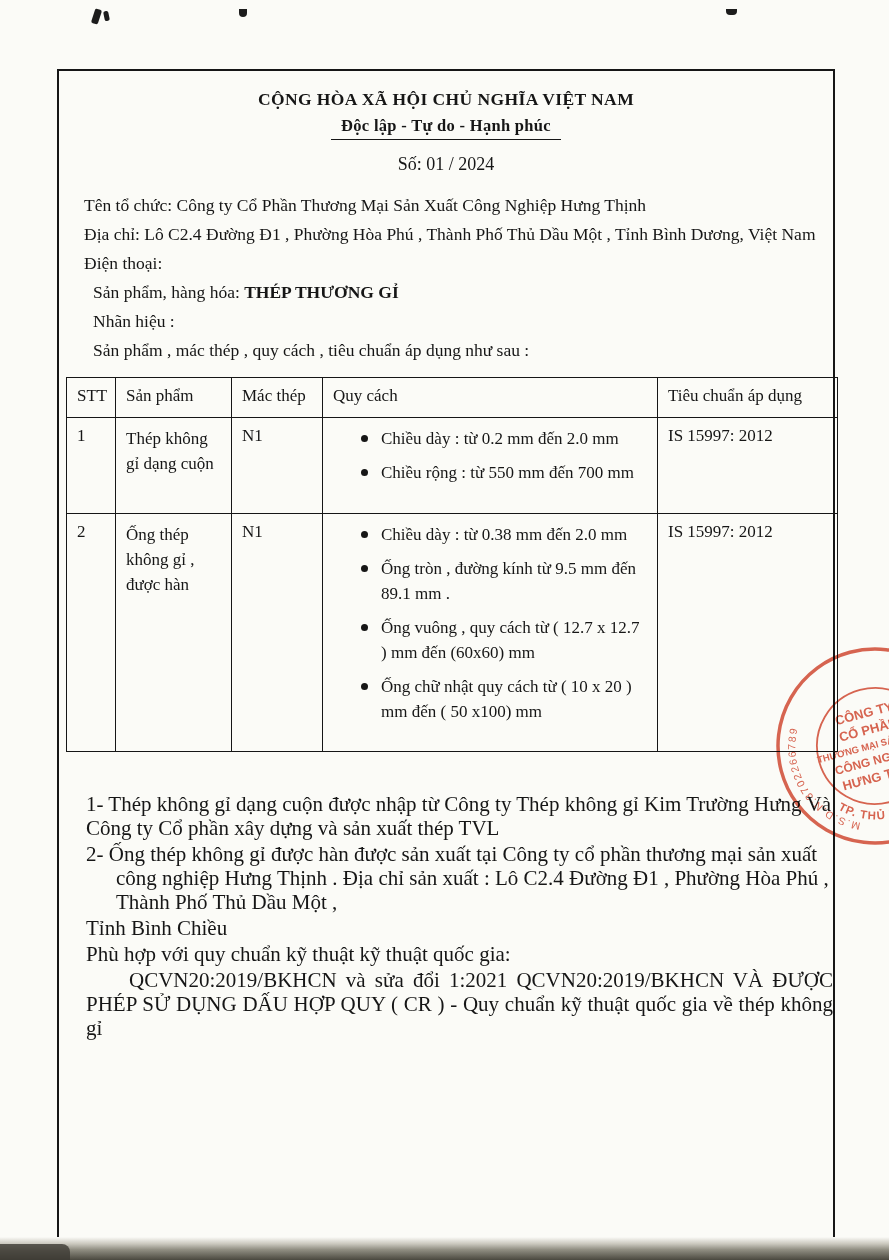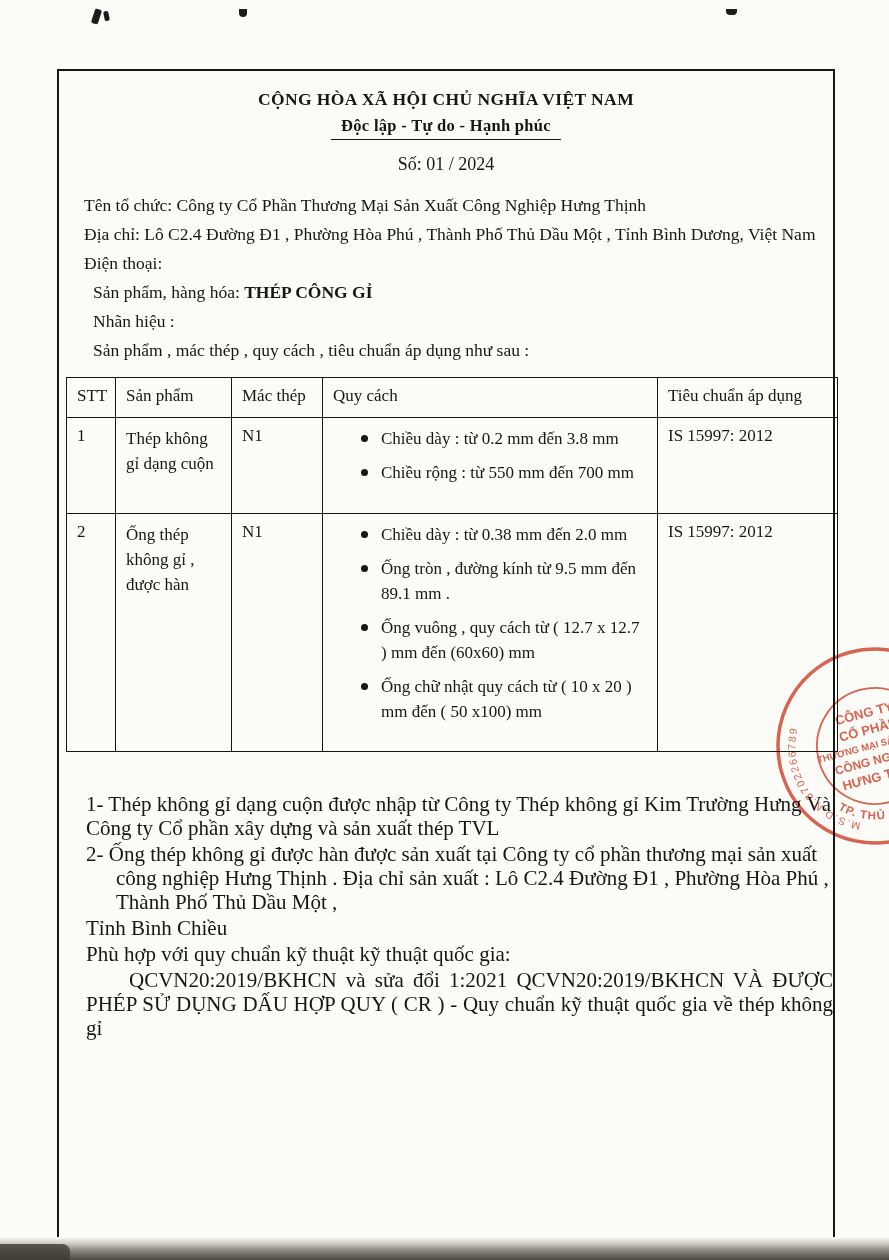--- a/index.html
+++ b/index.html
@@ -103,21 +103,21 @@
       <div class="center motto-wrap">
         <span class="motto">Độc lập - Tự do - Hạnh phúc</span>
       </div>
 
       <div class="center doc-number">Số: 01 / 2024</div>
 
       <div class="paras">
         <p>Tên tổ chức: Công ty Cổ Phần Thương Mại Sản Xuất Công Nghiệp Hưng Thịnh</p>
         <p>Địa chỉ: Lô C2.4 Đường Đ1 , Phường Hòa Phú , Thành Phố Thủ Dầu Một , Tỉnh Bình Dương, Việt Nam</p>
         <p>Điện thoại:</p>
-        <p class="indent"><span>Sản phẩm, hàng hóa: </span><span class="b">THÉP CÔNG GỈ</span></p>
+        <p class="indent"><span>Sản phẩm, hàng hóa: </span><span class="b">THÉP THƯƠNG GỈ</span></p>
         <p class="indent">Nhãn hiệu :</p>
         <p class="indent">Sản phẩm , mác thép , quy cách , tiêu chuẩn áp dụng như sau :</p>
       </div>
 
       <table class="spec">
         <tbody>
             <tr class="hrow">
           <th class="c-stt">STT</th>
           <th class="c-sp">Sản phẩm</th>
           <th class="c-mt">Mác thép</th>
@@ -125,21 +125,21 @@
           <th class="c-tc">Tiêu chuẩn áp dụng</th>
         </tr>
         <tr class="row1">
           <td class="c-stt">1</td>
           <td class="c-sp">
                 <div class="sp-text">Thép không gỉ dạng cuộn</div>
               </td>
           <td class="c-mt">N1</td>
           <td class="c-qc">
             <ul class="qc">
-              <li>Chiều dày : từ 0.2 mm đến 3.8 mm</li>
+              <li>Chiều dày : từ 0.2 mm đến 2.0 mm</li>
               <li>Chiều rộng : từ 550 mm đến 700 mm</li>
             </ul>
           </td>
           <td class="c-tc">IS 15997: 2012</td>
         </tr>
         <tr class="row2">
           <td class="c-stt">2</td>
           <td class="c-sp">
                 <div class="sp-text">Ống thép không gỉ , được hàn</div>
               </td>

